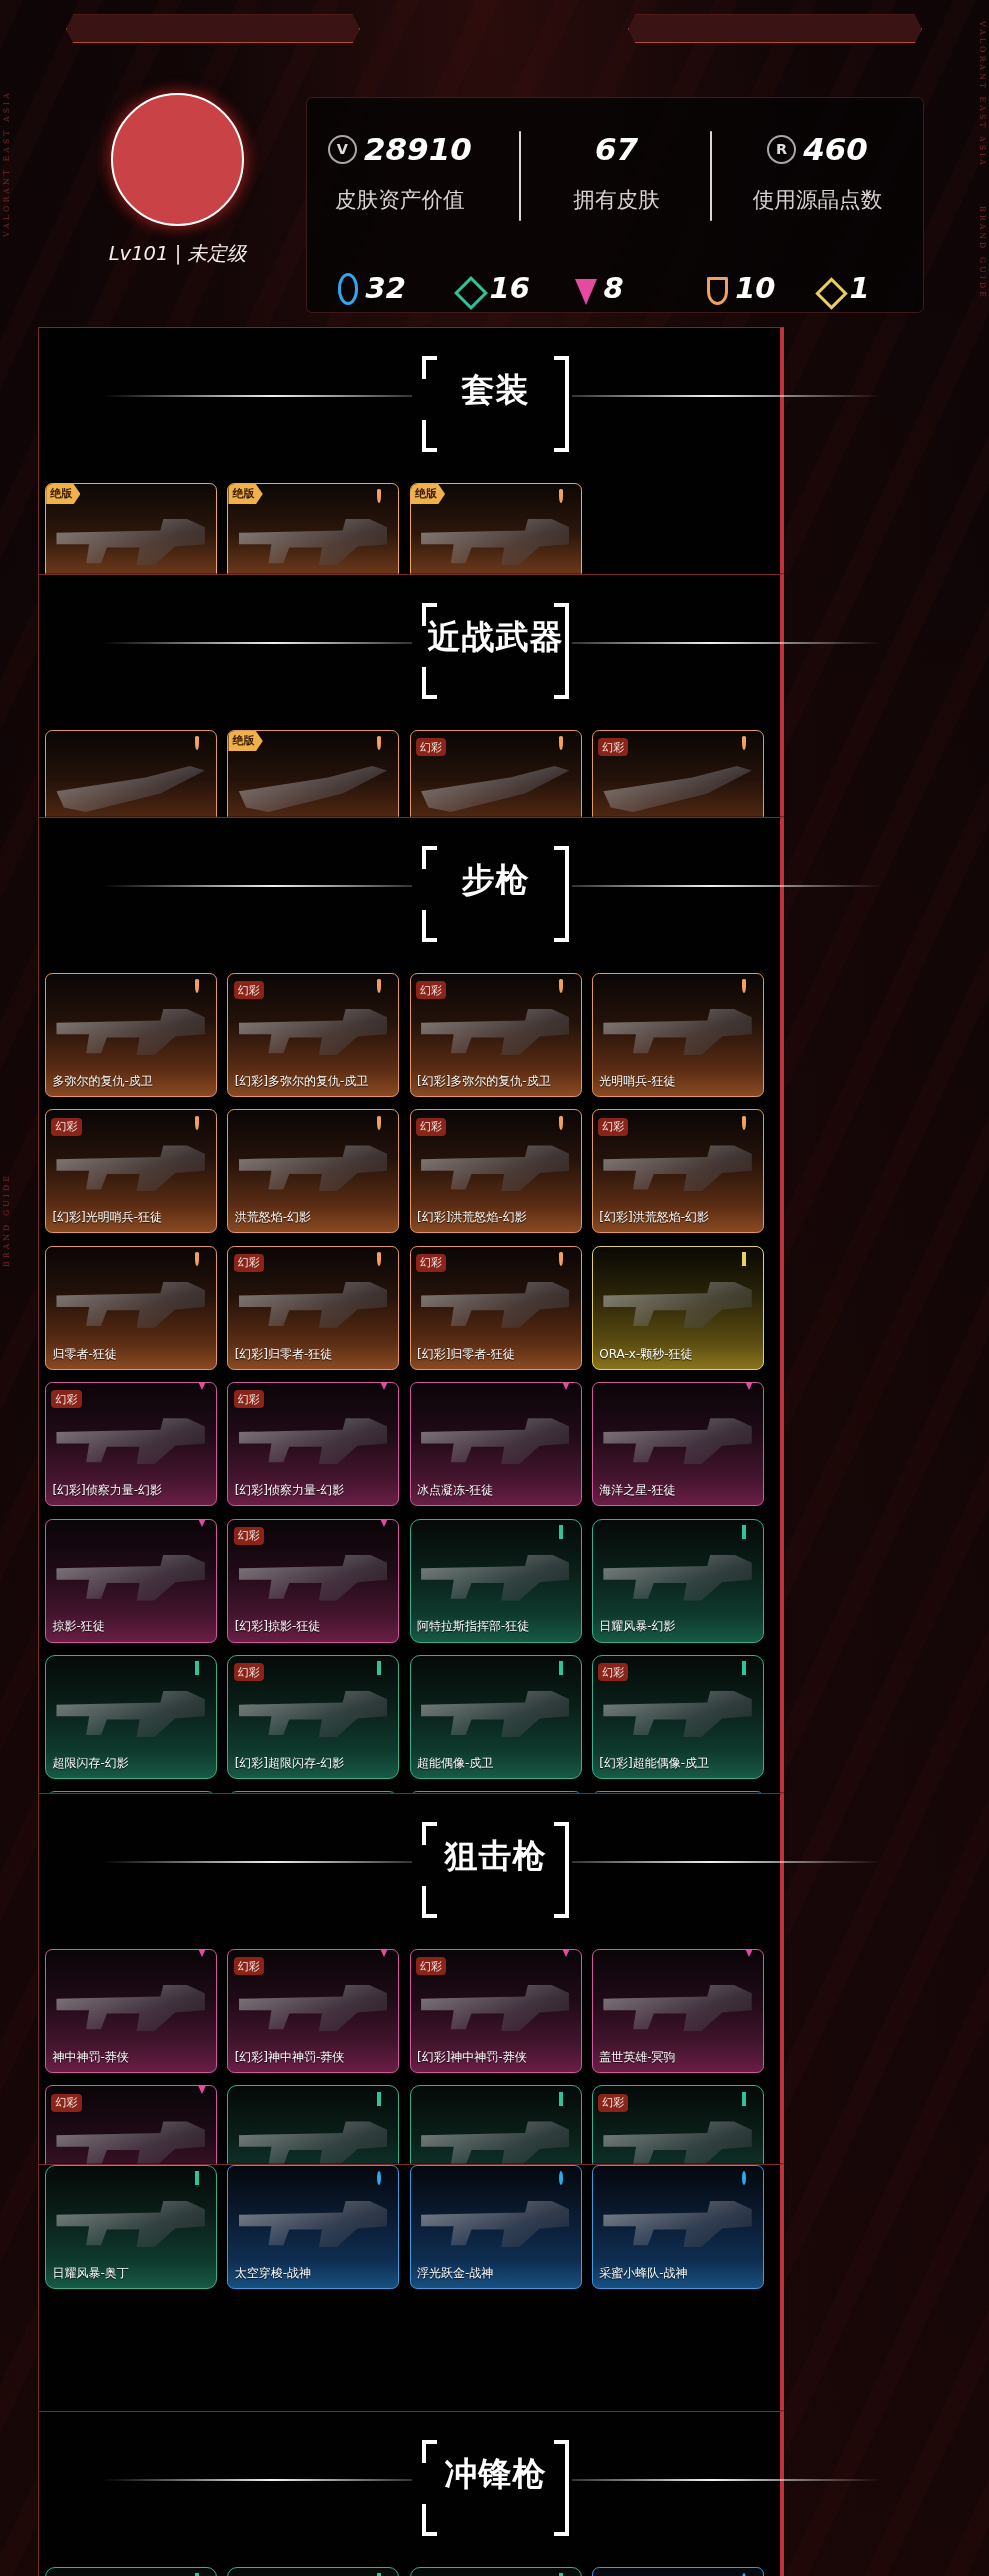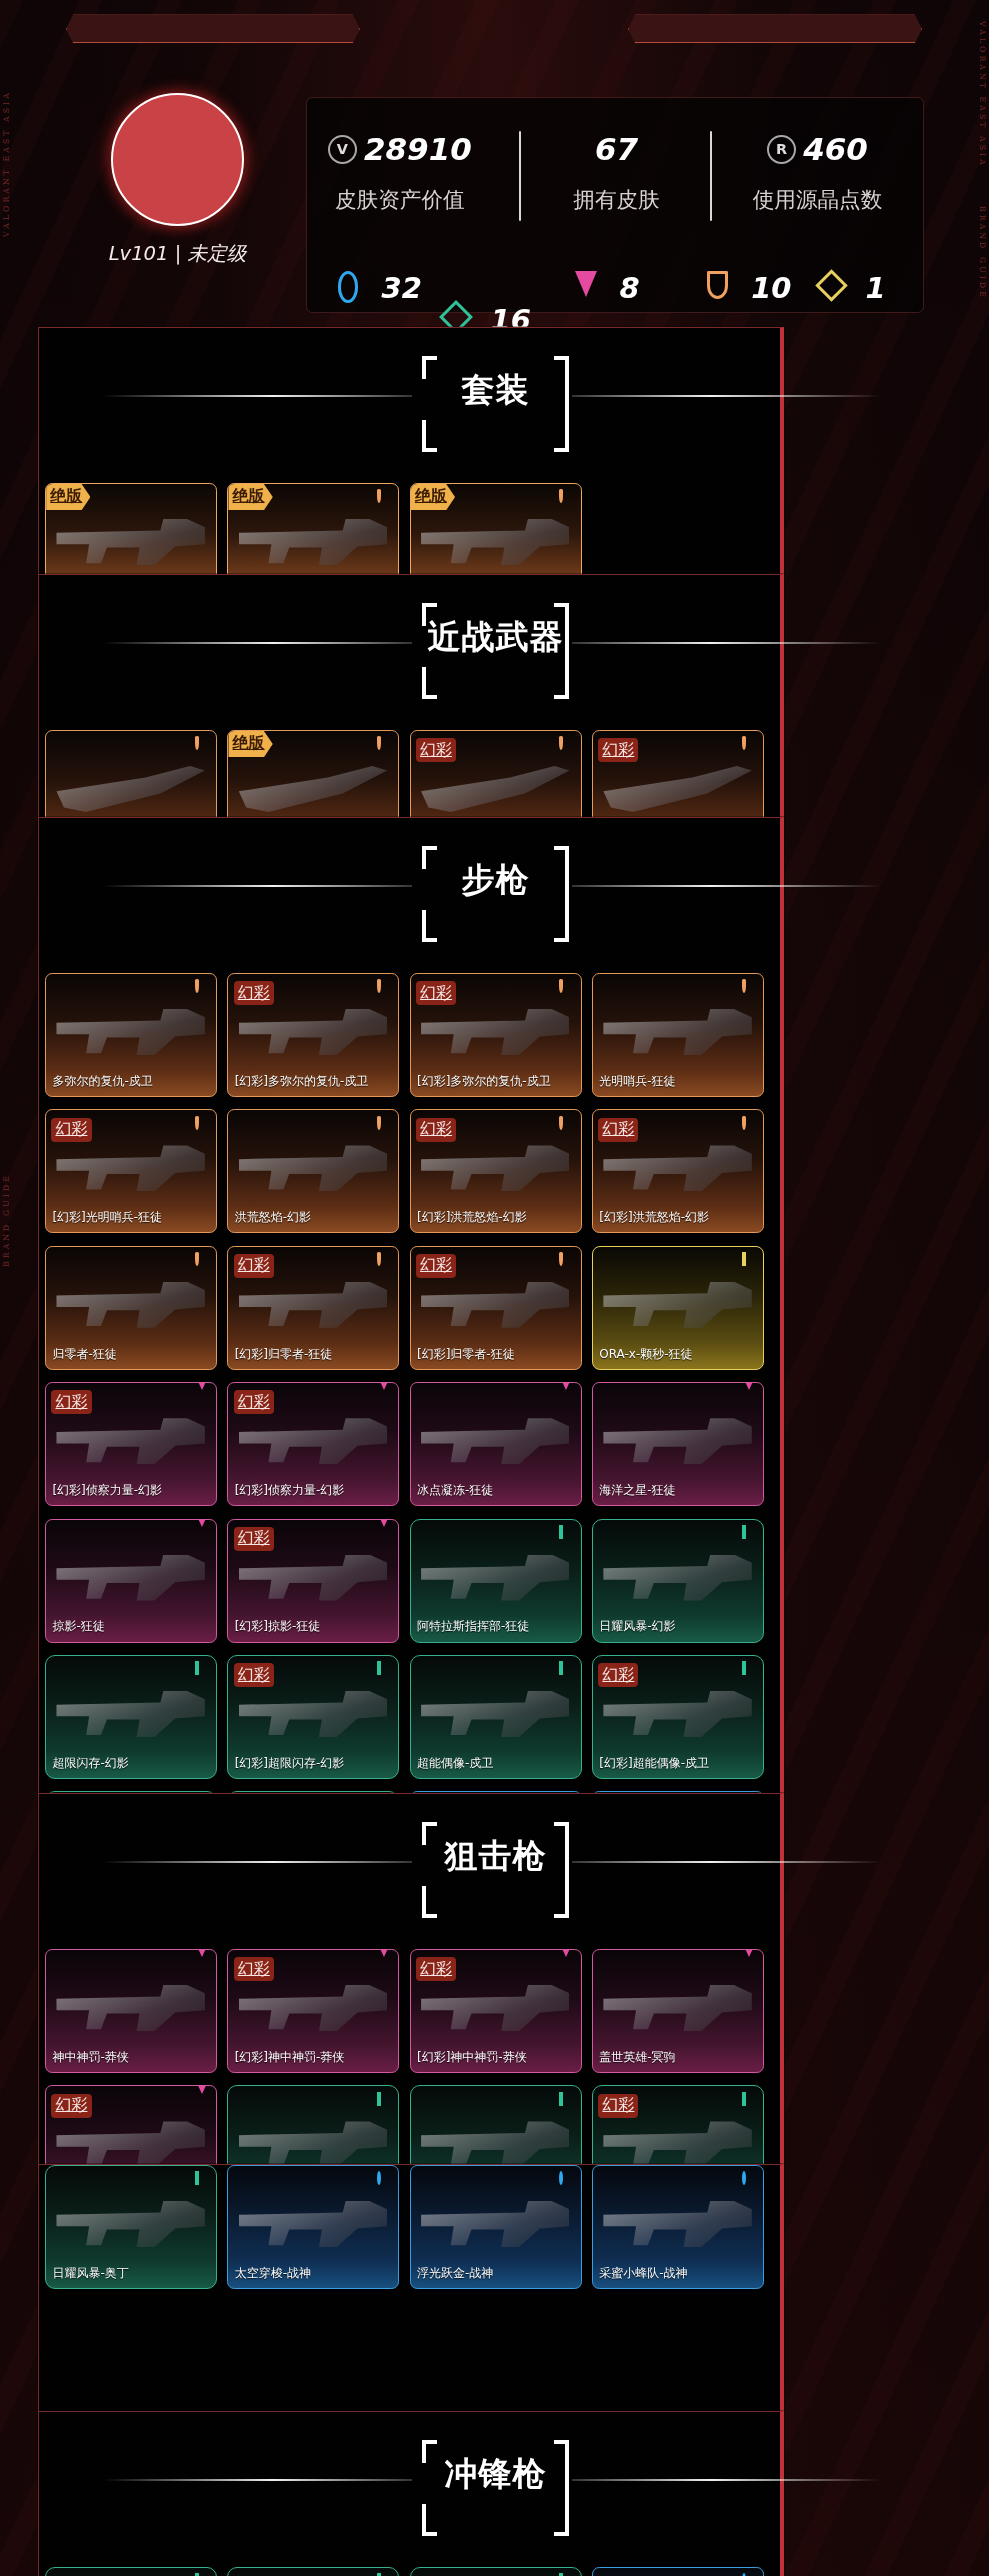--- a/index.html
+++ b/index.html
@@ -65,21 +65,21 @@
   .stat-top { position: absolute; top: 33px; width: 165px; text-align: center; }
   .stat-num { font-size: 31px; font-weight: bold; font-style: italic; color: #fff; display: inline-flex; align-items: center; gap: 7.2px; }
   .stat-lbl { font-size: 21.6px; color: #d9d2d2; margin-top: 17.5px; }
   .stat-ico {
     width: 29px; height: 29px; border-radius: 50%; border: 2.6px solid #a8a8a8;
     display: inline-flex; align-items: center; justify-content: center;
     font-size: 14.4px; font-weight: bold; color: #ddd; font-style: normal;
   }
   .vdivider { position: absolute; top: 33px; width: 1.5px; height: 90px; background: #d8d8d8; border-radius: 1px; }
   .tier-row { position: absolute; top: 173px; left: 20.6px; width: 577px; height: 41px; }
-  .tier { position: absolute; top: 0; display: flex; align-items: flex-start; gap: 23px; }
+  .tier { position: absolute; top: 0; display: flex; align-items: flex-end; gap: 7px; }
   .tier-num { font-size: 29px; font-weight: bold; font-style: italic; color: #fff; }
 
   
   .section {
     position: absolute; left: 38px; width: 746px;
     background: #020101;
     border: 1px solid #7a2a2a;
     border-right: 4.1px solid #c0333a;
     box-shadow: 0 0 0 0.5px rgba(0,0,0,0.6);
   }
@@ -125,21 +125,21 @@
     clip-path: polygon(0 30%, 70% 25%, 72% 0, 88% 0, 100% 18%, 100% 55%, 80% 60%, 66% 100%, 54% 100%, 56% 62%, 34% 62%, 30% 96%, 20% 96%, 22% 55%, 0 55%);
   }
   .card.melee .weapon { clip-path: polygon(0 55%, 60% 25%, 90% 0, 100% 10%, 70% 60%, 20% 100%, 5% 90%); }
   .card .name {
     position: absolute; left: 6.2px; bottom: 6.2px; right: 3.1px;
     font-size: 12px; color: #fff; white-space: nowrap; overflow: hidden;
     text-shadow: 0 0.5px 1px rgba(0,0,0,0.8);
   }
   .badge {
     position: absolute; top: 7.2px; left: 5.2px; padding: 1.5px 4.1px;
-    font-size: 16px; color: #f5e8e4; border-radius: 4.1px; background: #8a2418; text-decoration: underline;
+    font-size: 11px; color: #f5e8e4; border-radius: 4.1px; background: #8a2418;
   }
   .badge.juexian {
     top: 0; left: 0; border-radius: 0; padding: 2.1px 8.2px 3.1px 4.1px;
     background: #f0b04a; color: #3a1c05;
     clip-path: polygon(0 0, 80% 0, 100% 50%, 80% 100%, 0 100%);
     font-weight: bold;
   }
   .tier-ico { position: absolute; top: 7.2px; right: 8.2px; width: 13.4px; height: 19.6px; }
 
   
@@ -195,21 +195,21 @@
         <span>460</span>
       </div>
       <div class="stat-lbl">使用源晶点数</div>
     </div>
 
     <div class="tier-row big">
       <div class="tier" style="left:10.3px;">
         <span class="ico-blue"></span>
         <span class="tier-num">32</span>
       </div>
-      <div class="tier" style="left:116px;margin-top:32px;">
+      <div class="tier" style="left:131px;">
         <span class="ico-green"></span>
         <span class="tier-num">16</span>
       </div>
       <div class="tier" style="left:247px;">
         <span class="ico-pink"></span>
         <span class="tier-num">8</span>
       </div>
       <div class="tier" style="left:379px;">
         <span class="ico-orange"></span>
         <span class="tier-num">10</span>

